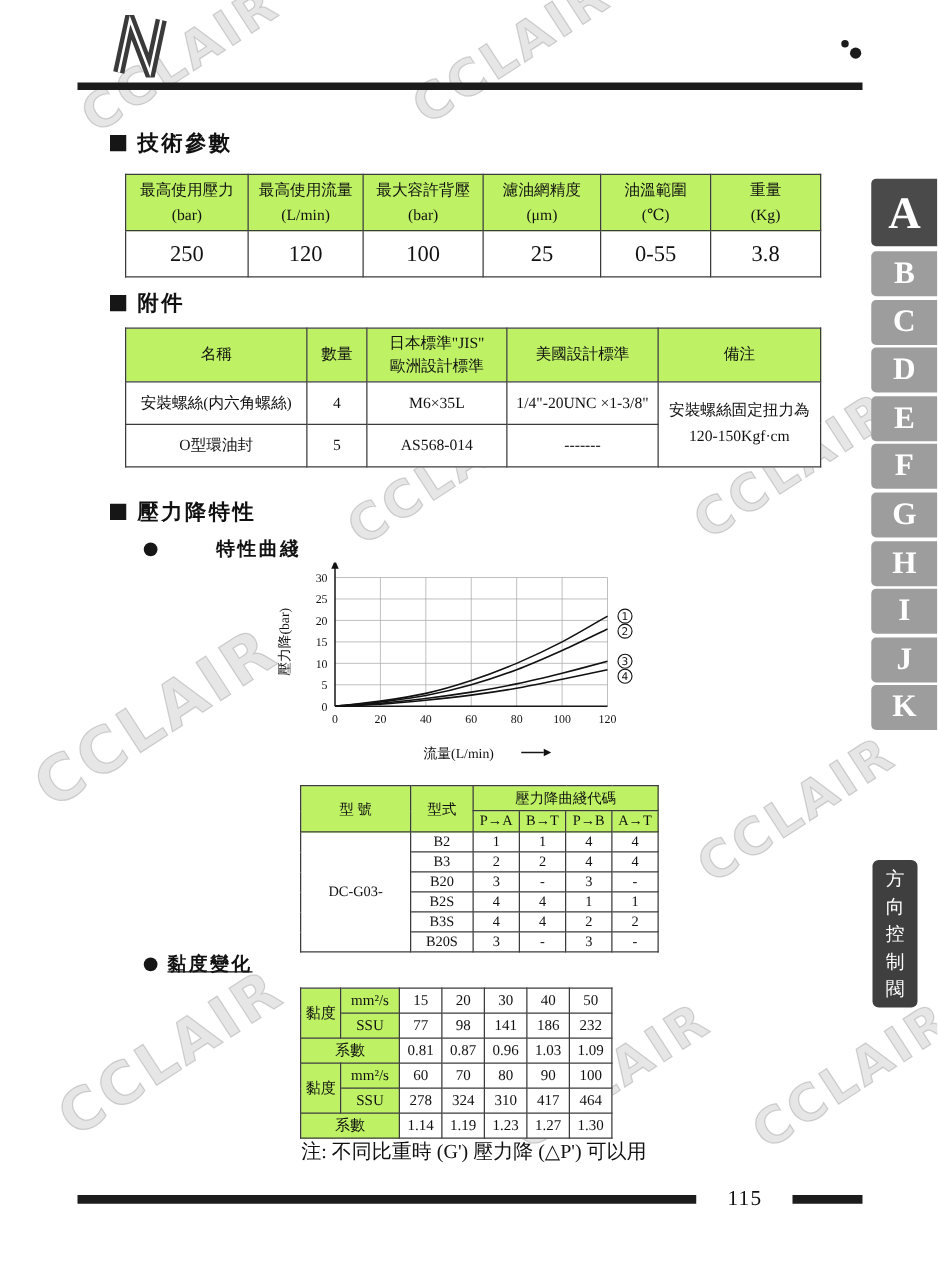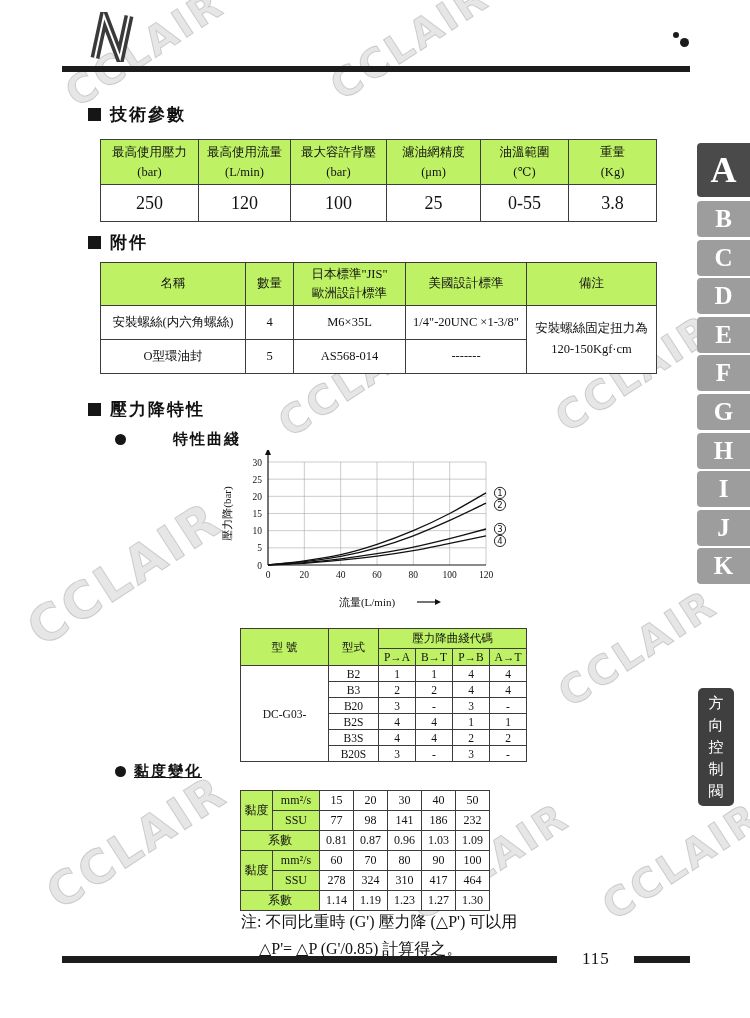--- a/index.html
+++ b/index.html
@@ -385,21 +385,20 @@
       <td>1.19</td>
       <td>1.23</td>
       <td>1.27</td>
       <td>1.30</td>
     </tr>
   </tbody>
     </table>
 
   <div class="note">
     <div class="l1">注:  不同比重時 (G') 壓力降 (△P') 可以用</div>
-    <div class="l2">△P'= △P (G'/0.85) 計算得之。</div>
   </div>
 
   <div id="sidebar-tabs">
       <div class="tab active" style="top: 143px; height: 54px;">A</div>
       <div class="tab" style="top: 201px; height: 36px;">B</div>
       <div class="tab" style="top: 239.6px; height: 36px;">C</div>
       <div class="tab" style="top: 278.2px; height: 36px;">D</div>
       <div class="tab" style="top: 316.8px; height: 36px;">E</div>
       <div class="tab" style="top: 355.4px; height: 36px;">F</div>
       <div class="tab" style="top: 394px; height: 36px;">G</div>

